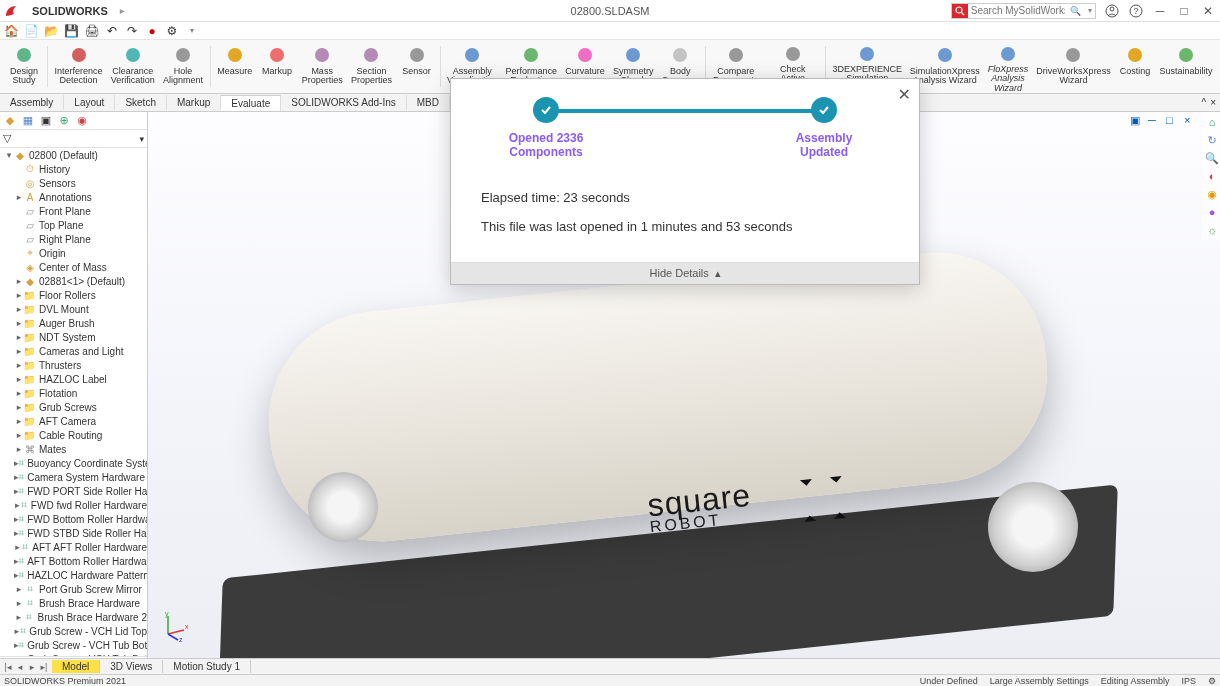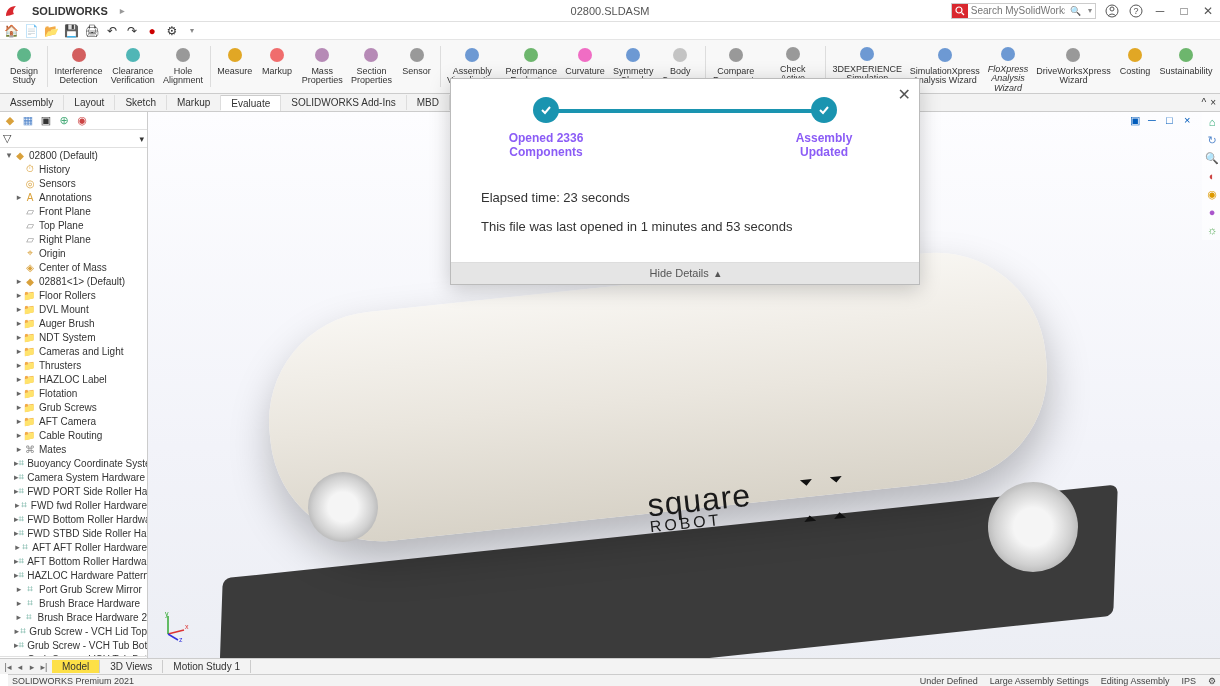--- a/index.html
+++ b/index.html
@@ -68,21 +68,21 @@
   .viewport-top-right .vicon{ width:14px;height:14px; font-size:11px; cursor:pointer; color:#005bbb;}
 
   
   .bottomtabs { position: absolute; bottom: 12px; left: 0; height: 16px; display: flex; align-items: center; background: #f3f3f3; border-top: 1px solid #ccc; width:100%;}
   .btab { padding: 1px 10px; font-size: 10px; border-right: 1px solid #ccc; cursor: pointer; }
   .btab.active { background: #fde047; }
   .btab-arrows { display:flex; padding:0 2px;}
   .btab-arrows span{ width:12px; text-align:center; font-size:9px; cursor:pointer; color:#666;}
 
   
-  .statusbar { position: absolute; bottom: 0; left: 8px; right: 0; height: 12px; background: #f3f3f3; border-top: 1px solid #ccc; display: flex; align-items: center; font-size: 9px; color: #444; padding: 0 4px; justify-content: space-between;}
+  .statusbar { position: absolute; bottom: 0; left: 0; right: 0; height: 12px; background: #f3f3f3; border-top: 1px solid #ccc; display: flex; align-items: center; font-size: 9px; color: #444; padding: 0 4px; justify-content: space-between;}
   .statusbar .sright { display:flex; gap:12px; align-items:center;}
 
   
   .dialog { position: absolute; left: 450px; top: 78px; width: 470px; background: #fff; border: 1px solid #bbb; box-shadow: 0 4px 20px rgba(0,0,0,0.2); z-index: 100; }
   .dialog .close { position: absolute; right: 8px; top: 6px; font-size: 16px; color: #555; cursor: pointer; font-weight:300;}
   .steps { display: flex; align-items: flex-start; justify-content: space-between; padding: 18px 40px 6px; position: relative; }
   .step { display: flex; flex-direction: column; align-items: center; text-align: center; z-index: 1; width:110px;}
   .step .circle { width: 26px; height: 26px; border-radius: 50%; display: flex; align-items: center; justify-content: center; margin-bottom: 8px; }
   .step .circle.done { background: #1a94b0; color: #fff; }
   .step .circle.active { background: #fff; border: 4px solid #1a94b0; }

